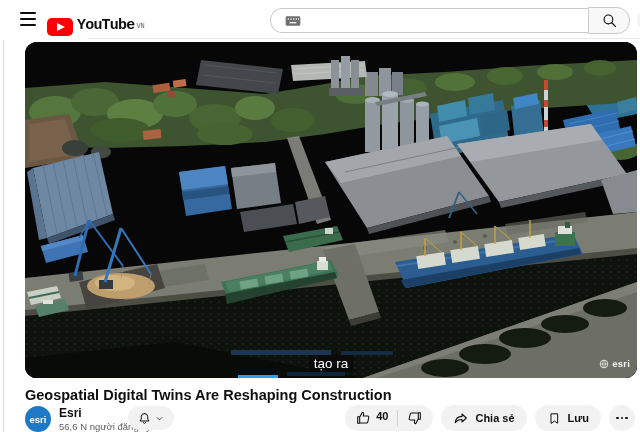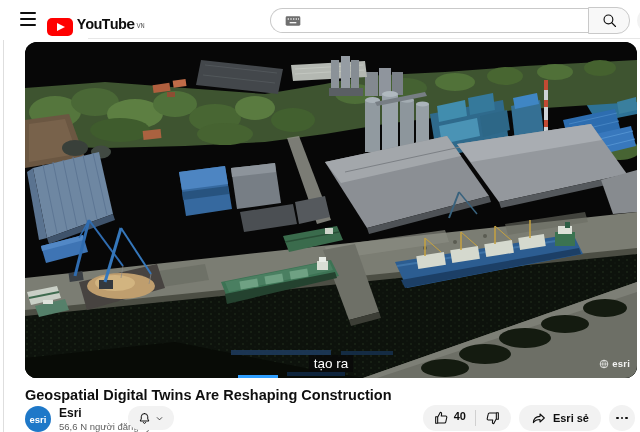--- a/index.html
+++ b/index.html
@@ -333,20 +333,26 @@
         <g transform="rotate(180 12 12)">
           <path class="icon" d="M4 10h3v10H4z M7 11l4-7.5c1 0 2 .8 2 2L12.4 9H19c1.2 0 2 1.1 1.7 2.2l-1.5 6.6c-.2 1-1 1.7-2 1.7H7z"></path>
         </g>
       </svg>
     </span>
   </div>
   <div class="pill">
     <svg width="16" height="16" viewBox="0 0 24 24">
       <path class="icon" d="M13.5 6 L20 12 L13.5 18 L13.5 14.2 C8.5 14.2 5.5 16 3.5 19 C4 13 8 9.8 13.5 9.6 Z"></path>
     </svg>
-    <span>Esri sẻ</span>
+    <span>Chia sẻ</span>
+  </div>
+  <div class="pill">
+    <svg width="15" height="15" viewBox="0 0 24 24">
+      <path class="icon" d="M7 4.5h10v15l-5-3.4-5 3.4z"></path>
+    </svg>
+    <span>Lưu</span>
   </div>
   <div class="more-btn">
     <i></i>
       <i></i>
       <i></i>
   </div>
 </div>
 
 </body></html>

